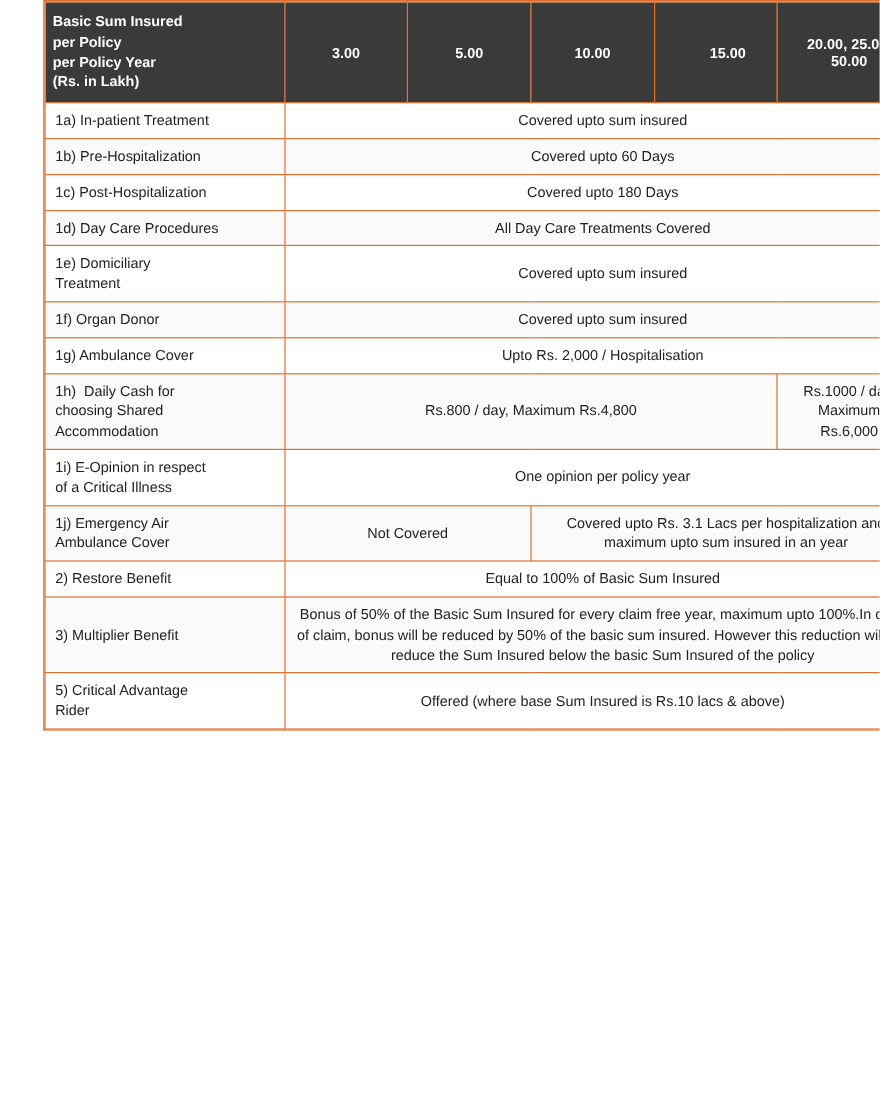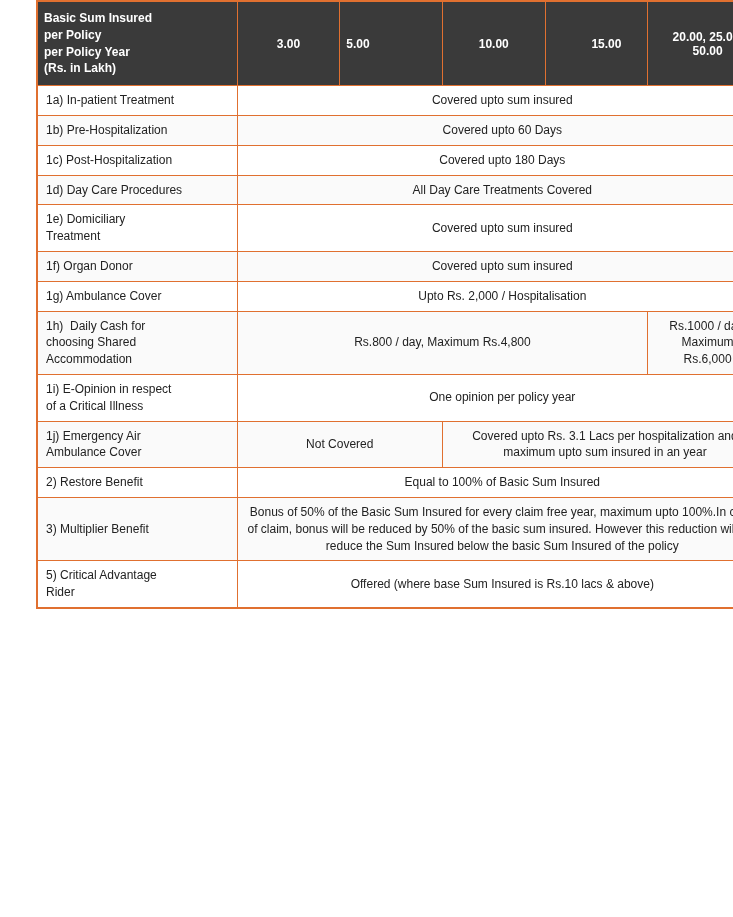--- a/index.html
+++ b/index.html
@@ -48,21 +48,21 @@
     tbody tr:nth-child(even) td {
       background: #fafafa;
     }
     tbody tr:nth-child(odd) td {
       background: #fff;
     }
     .center-span {
       text-align: center;
     }
     .col-3 { width: 90px; }
-    .col-5 { width: 90px; text-align: left; }
+    .col-5 { width: 90px; text-align: center; }
     .col-10 { width: 90px; text-align: center; }
     .col-15 { width: 90px; text-align: center; padding-left: 26px; }
     .col-20 { width: 105px; text-align: center; }
   </style>
 </head>
 <body>
 
 <div class="table-container">
   <table>
     <thead>

